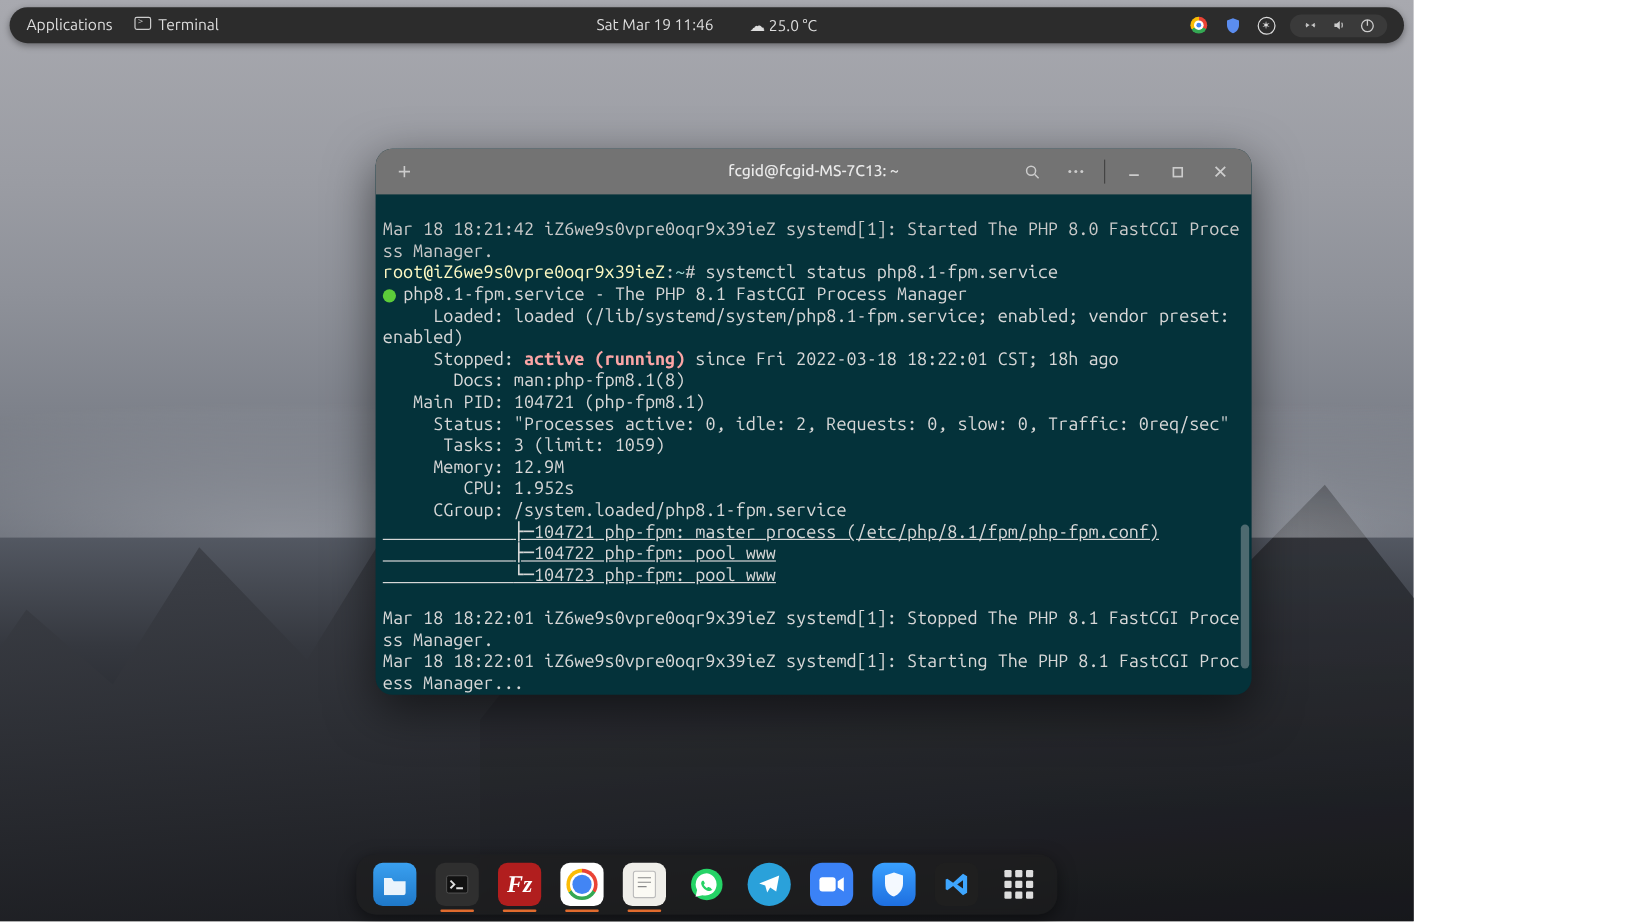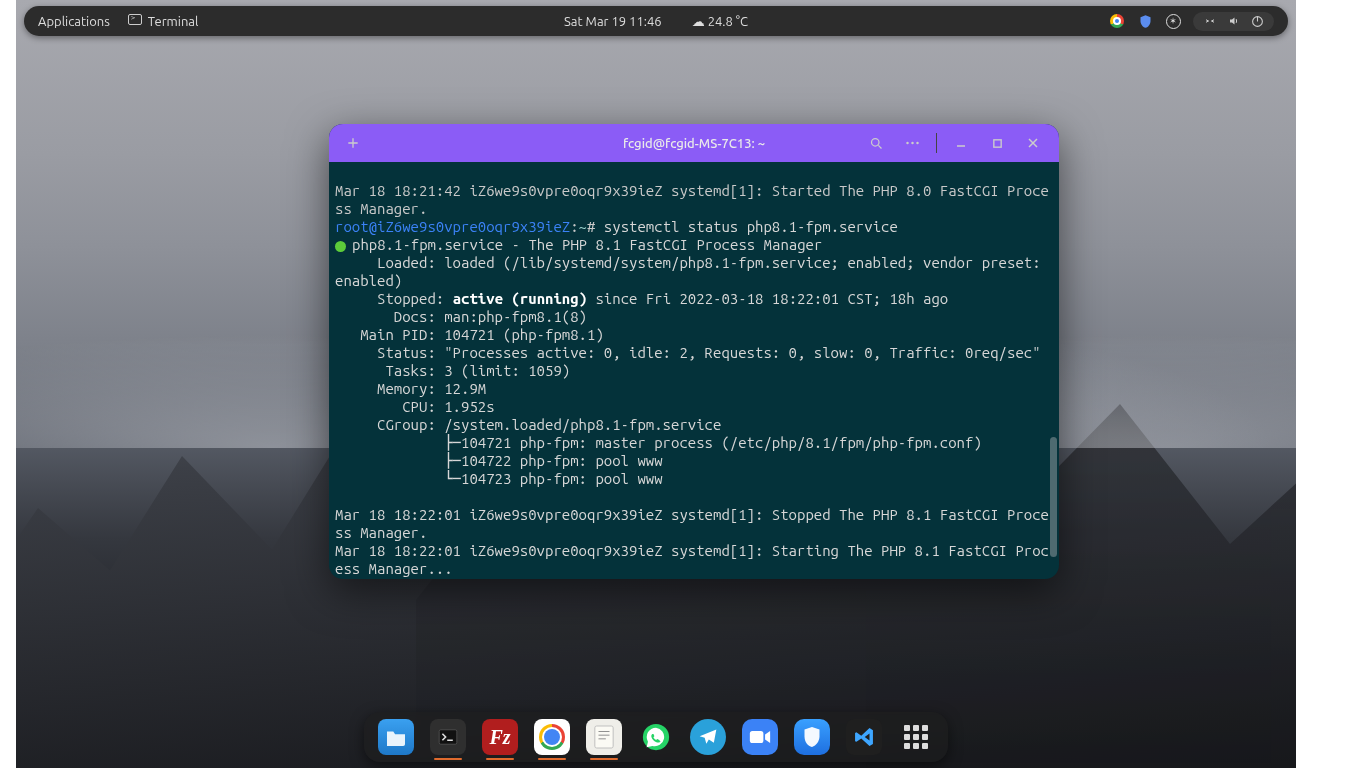--- a/index.html
+++ b/index.html
@@ -1,31 +1,30 @@
 <!DOCTYPE html>
 <html><head>
 <meta charset="utf-8">
 <style>
 * { margin: 0; padding: 0; box-sizing: border-box; }
 html, body { width: 1366px; height: 768px; overflow: hidden; font-family: Ubuntu, "Segoe UI", sans-serif; }
 
 .desktop {
   position: relative;
-  width: 1280px;
+  width: 1178px;
   height: 768px;
   background: linear-gradient(to bottom,
     #a8a9af 0%,
     #9a9ca3 20%,
     #8e9199 32%,
     #7d818a 45%,
     #545963 58%,
     #35383f 70%,
     #1e2025 85%,
     #0f1013 100%);
-  margin-left: 16px;
 }
 
 
 .mountains {
   position: absolute; inset: 0; overflow: hidden; pointer-events: none;
 }
 .mtn { position: absolute; bottom: 0; background:
   linear-gradient(175deg, #6b6f78 0%, #3a3d44 40%, #1a1b1f 100%);
   clip-path: polygon(0% 100%, 0% 70%, 8% 50%, 16% 62%, 24% 40%, 34% 58%, 44% 30%, 54% 55%, 64% 35%, 74% 60%, 84% 42%, 92% 58%, 100% 48%, 100% 100%);
   opacity: 0.9;
@@ -66,47 +65,47 @@
 .a11y { width:15px; height:15px; border:1.5px solid #ddd; border-radius:50%; display:flex; align-items:center; justify-content:center; font-size:9px;}
 
 
 .termwin {
   position:absolute; left:313px; top:124px; width:730px; height:455px;
   background:#04323a; border-radius:14px; overflow:hidden;
   box-shadow: 0 12px 40px rgba(0,0,0,.55);
   display:flex; flex-direction:column;
 }
 .termwin .titlebar {
-  height:38px; background:#8b5cf6; display:flex; align-items:center;
+  height:38px; background:#737373; display:flex; align-items:center;
   padding:0 10px; color:#ddd; font-size:13px; position:relative;
 }
 .titlebar .plus { width:28px; height:28px; border-radius:6px; display:flex;
   align-items:center; justify-content:center; color:#ccc; font-size:18px;}
 .titlebar .title { position:absolute; left:50%; transform:translateX(-50%);
   font-weight:500; color:#eaeaea;}
 .titlebar .controls { margin-left:auto; display:flex; align-items:center; gap:4px;}
 .titlebar .ctl { width:32px; height:28px; display:flex; align-items:center;
   justify-content:center; color:#ccc; border-radius:6px;}
 .titlebar .sep { width:1px; height:20px; background:#444; margin:0 4px;}
 
 .termbody {
   flex:1; padding:2px 6px 4px 6px; position:relative;
   font-family: "Ubuntu Mono","DejaVu Sans Mono",Consolas,monospace;
   font-size:15px; line-height:18px; color:#d7d7d7;
   white-space:pre-wrap; word-break:break-all; overflow:hidden;
 }
 .termbody .scrollbar { position:absolute; right:2px; top:275px; width:7px; height:120px;
   background:#4e6a70; border-radius:4px;}
-.c-cyan { color:#3b82f6;}
+.c-cyan { color:#fef9c3;}
 .c-prompt { color:#9fd8d2;}
-.c-green { color:#ffffff; font-weight:bold;}
+.c-green { color:#fca5a5; font-weight:bold;}
 .c-dim  { color:#c9c9c9;}
 .dot { display:inline-block; width:11px; height:11px; background:#5ccc3a;
   border-radius:50%; margin-right:6px; vertical-align:middle;}
-.tree { color:#d7d7d7;}
+.tree { color:#d7d7d7;text-decoration:underline;}
 
 
 .dock {
   position:absolute; left:50%; bottom:6px; transform:translateX(-50%);
   height:50px; background:rgba(30,30,30,.55); border-radius:16px;
   padding:6px 14px; display:flex; align-items:center; gap:16px;
   box-shadow: 0 4px 14px rgba(0,0,0,.5);
   backdrop-filter: blur(2px);
 }
 .dock .app { width:36px; height:36px; border-radius:8px; display:flex;
@@ -146,21 +145,21 @@
       <span>Applications</span>
       <span class="term-chip">
         <span class="box"></span>
         <span>Terminal</span>
       </span>
     </div>
     <div class="center">
       <span>Sat Mar 19  11:46</span>
       <span>
         <span class="weather-icon">☁</span>
-        <span>24.8 °C</span>
+        <span>25.0 °C</span>
       </span>
     </div>
     <div class="right">
       <span class="tray-icon">
           <span class="chrome-dot"></span>
         </span>
       <span class="tray-icon shield">
         <svg width="15" height="15" viewBox="0 0 24 24">
             <path fill="#5b8def" d="M12 2l8 3v6c0 5-3.4 9.7-8 11-4.6-1.3-8-6-8-11V5l8-3z"></path>
           </svg>

